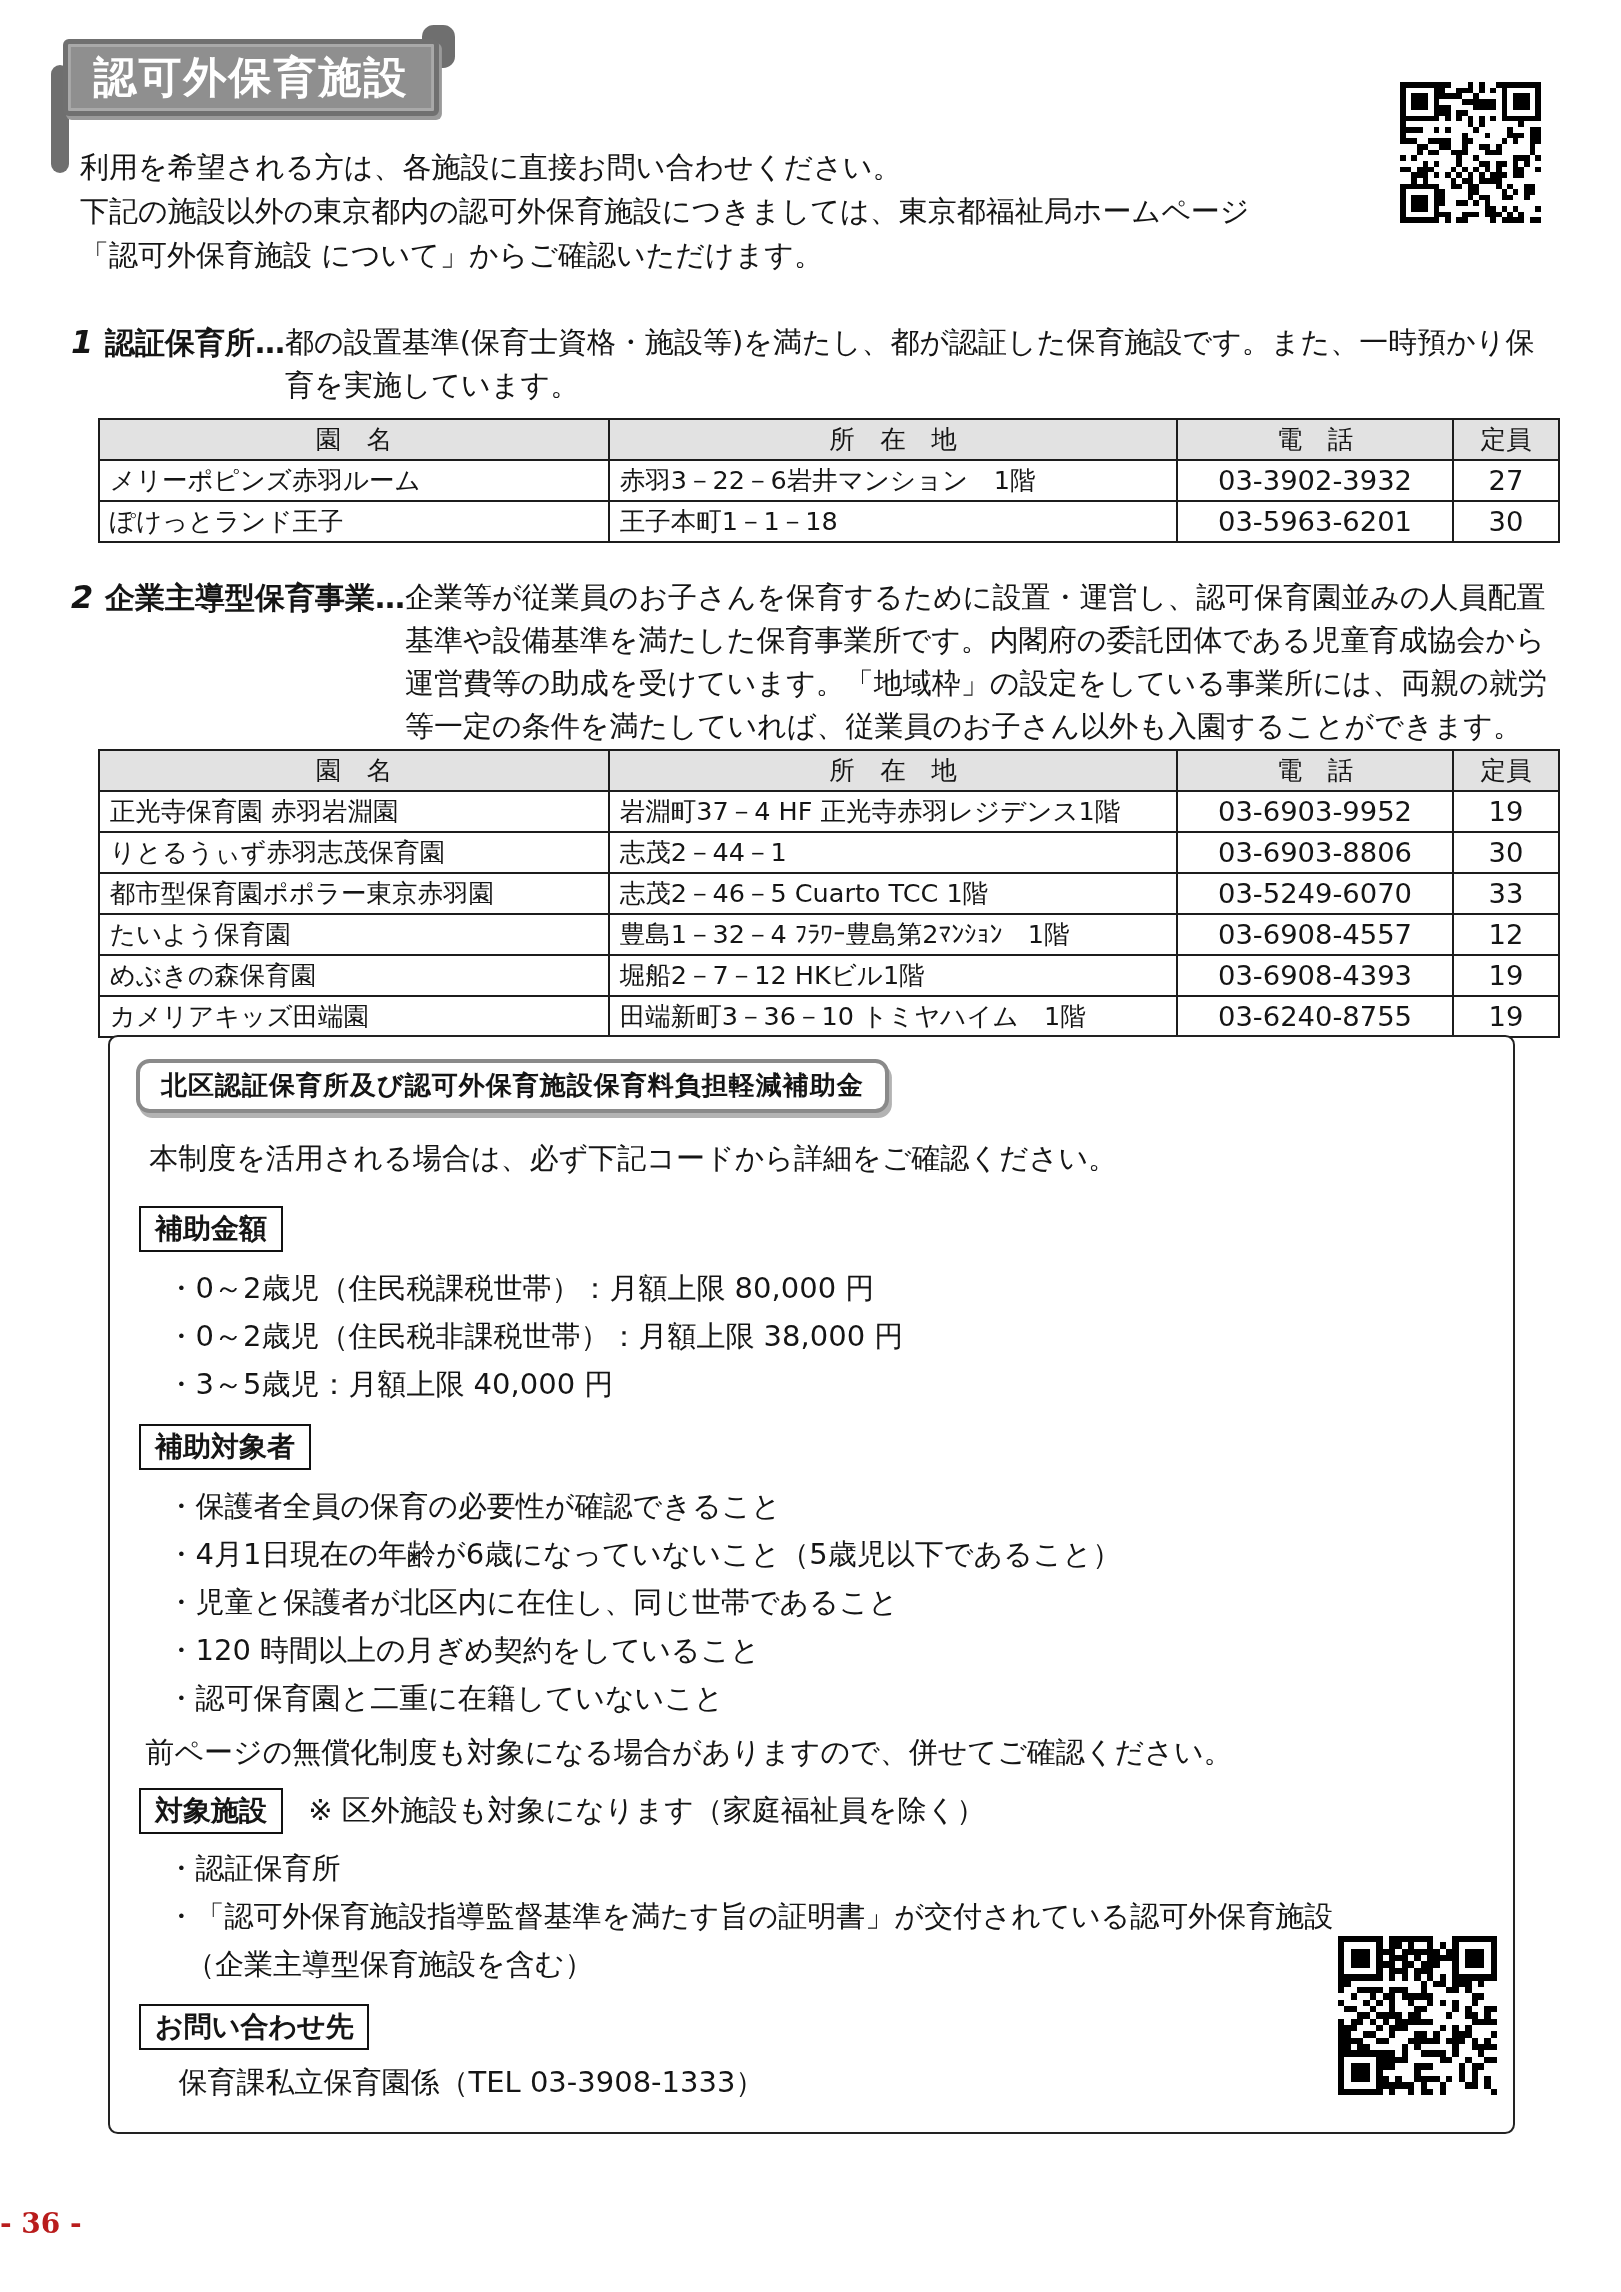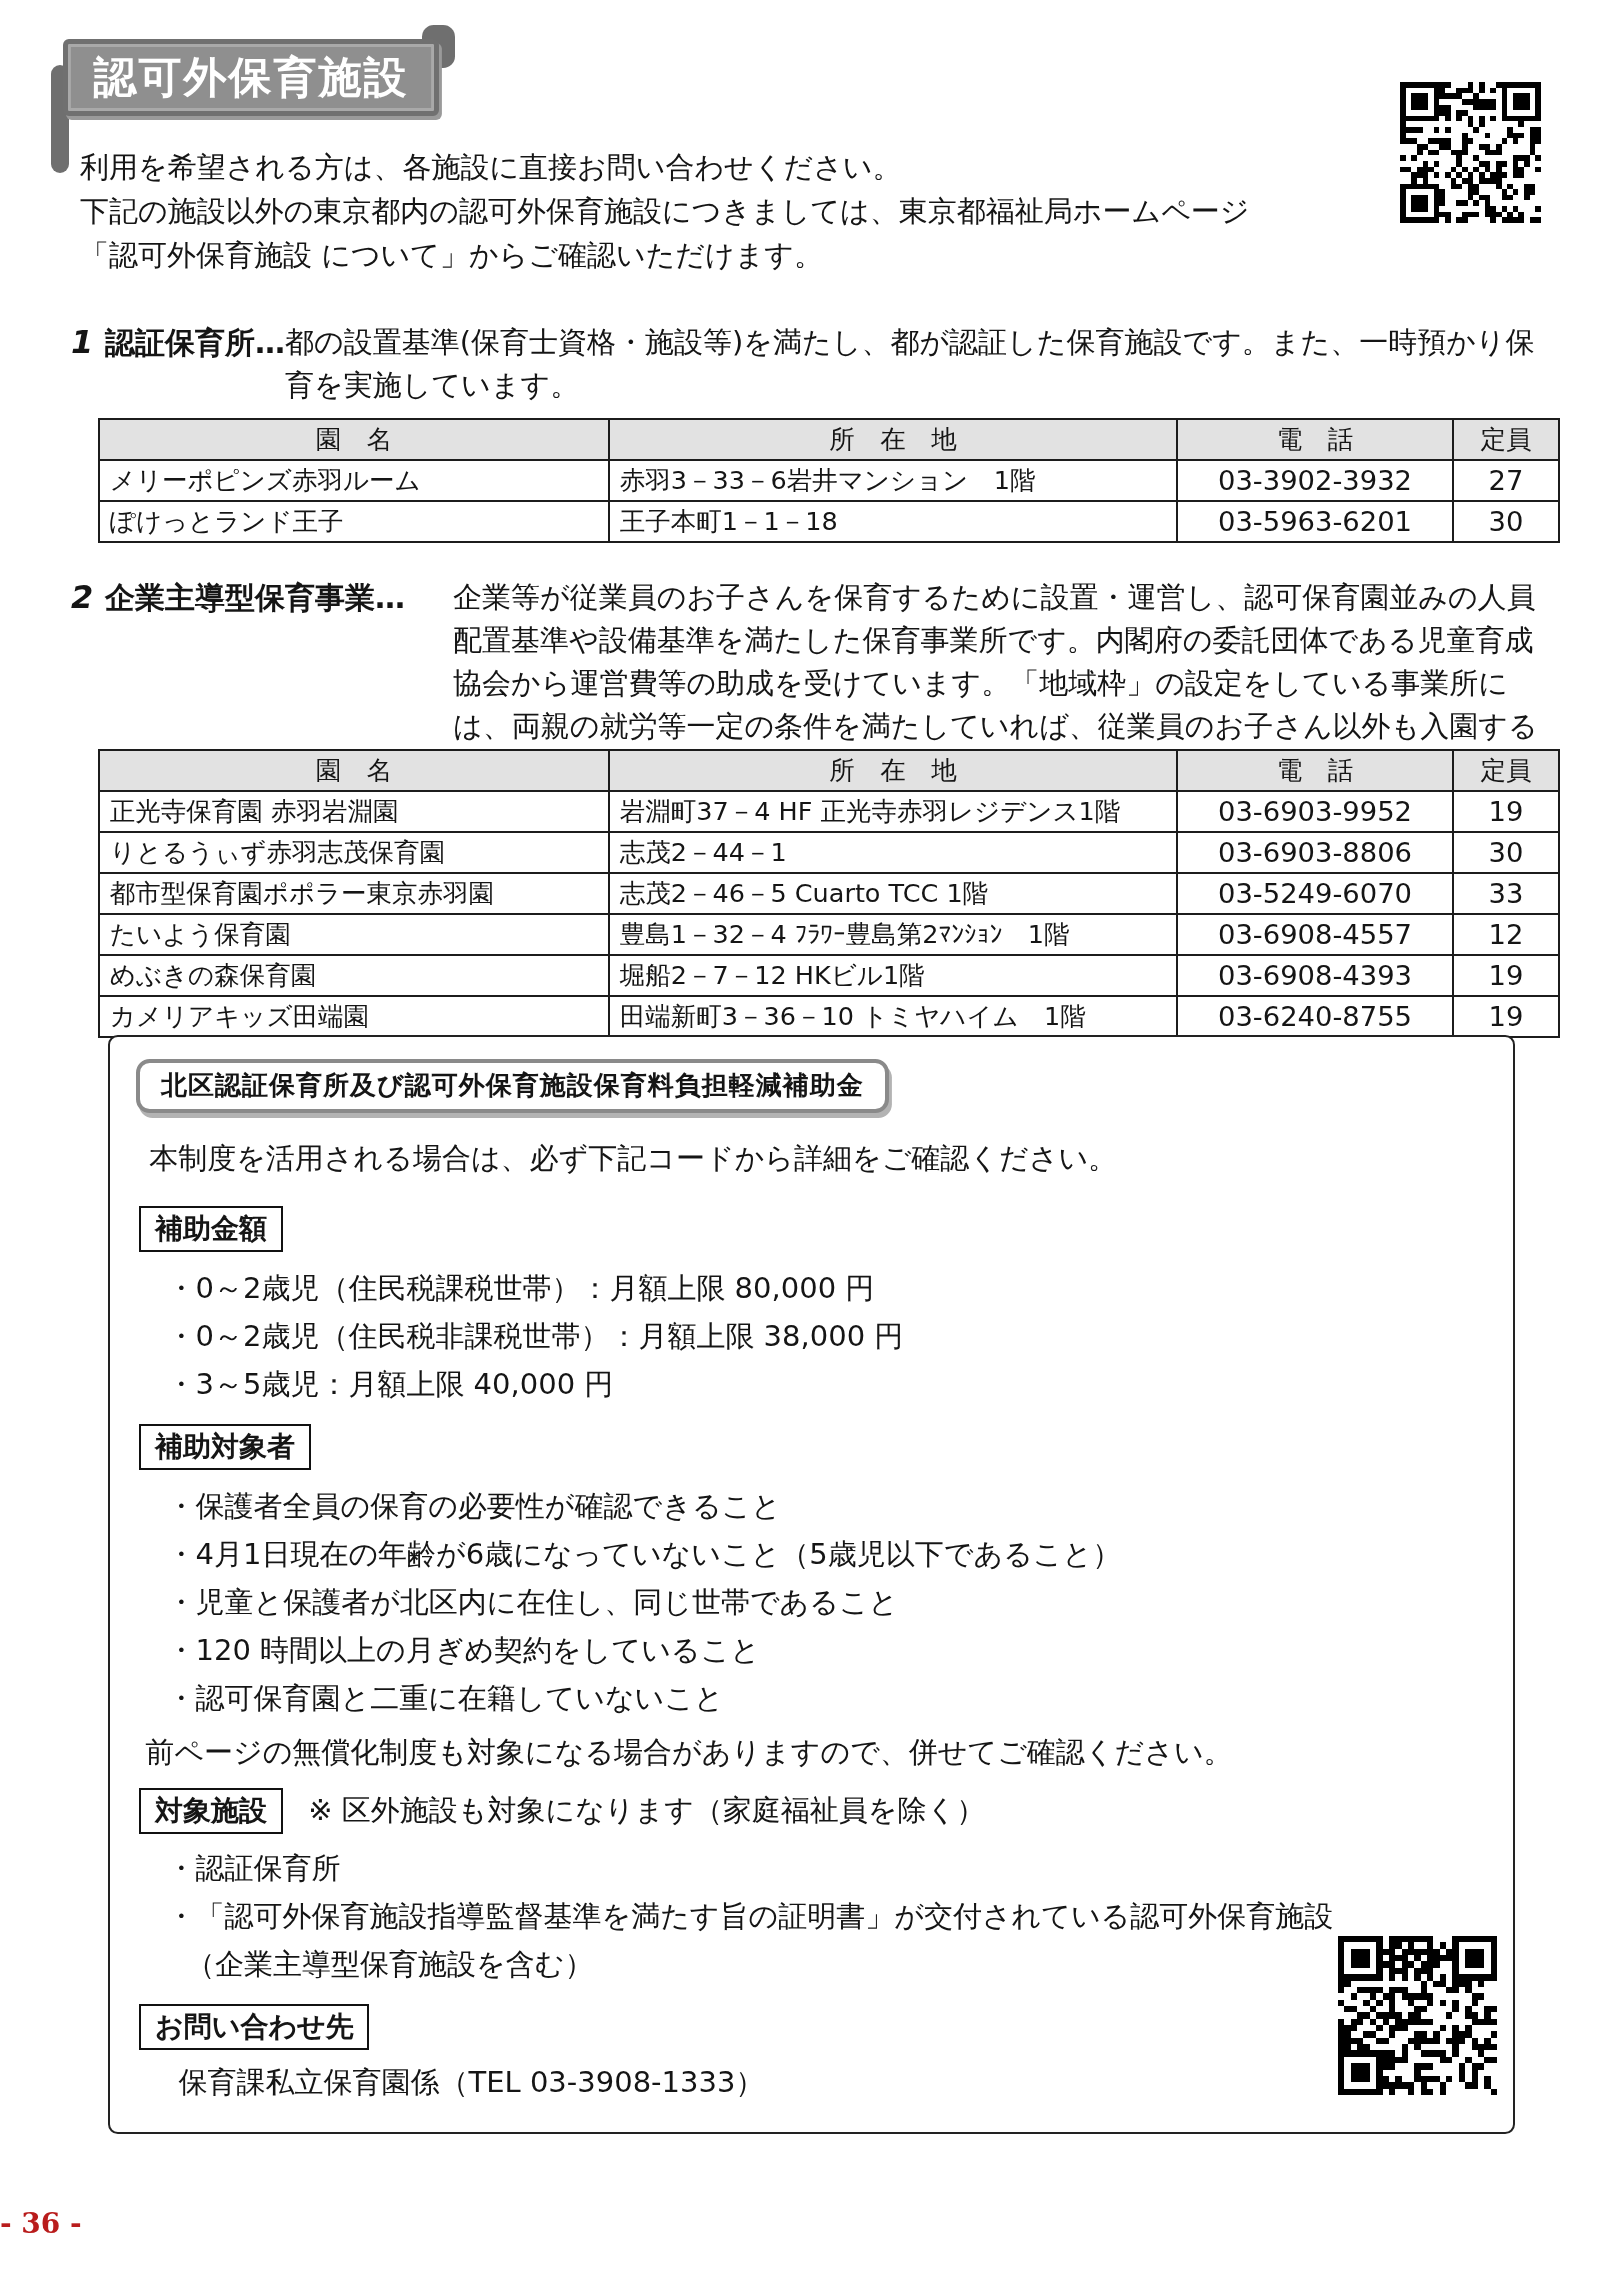--- a/index.html
+++ b/index.html
@@ -21,21 +21,21 @@
   .qr svg{display:block;width:100%;height:100%;}
   .qr-top{left:1400px;top:82px;width:141px;height:141px;}
   .qr-bottom{right:15.7px;bottom:37px;width:159px;height:159px;}
 
   
   .section{position:absolute;display:flex;align-items:flex-start;left:71px;width:1490px;}
   .sec-label{font-weight:bold;white-space:nowrap;font-size:30px;line-height:43px;}
   .sec-num{font-style:italic;font-size:32px;margin-right:11.8px;}
   .sec-body{font-size:29px;line-height:43px;flex:1;}
   .section-1{top:321px;}
-  .section-2{top:576px;gap:48px;}
+  .section-2{top:576px;}
 
   
   .fac-table{position:absolute;left:98px;width:1460px;border-collapse:collapse;table-layout:fixed;
              font-size:25.5px;}
   .table-1{top:418px;}
   .table-2{top:749px;}
   .fac-table th,.fac-table td{border:2px solid #1c1c1c;padding:2px 9.8px;white-space:nowrap;overflow:hidden;}
   .fac-table th{background:#e2e2e2;font-weight:normal;text-align:center;height:35px;}
   .fac-table td{height:35px;}
   .fac-table td.c-name,.fac-table td.c-addr{text-align:left;}
@@ -391,21 +391,21 @@
       </colgroup>
     <tbody>
         <tr>
       <th>園　名</th>
       <th>所　在　地</th>
       <th>電　話</th>
       <th>定員</th>
     </tr>
     <tr>
       <td class="c-name">メリーポピンズ赤羽ルーム</td>
-      <td class="c-addr">赤羽3－33－6岩井マンション　1階</td>
+      <td class="c-addr">赤羽3－22－6岩井マンション　1階</td>
       <td class="c-tel">03-3902-3932</td>
       <td class="c-cap">27</td>
     </tr>
     <tr>
       <td class="c-name">ぽけっとランド王子</td>
       <td class="c-addr">王子本町1－1－18</td>
       <td class="c-tel">03-5963-6201</td>
       <td class="c-cap">30</td>
     </tr>
   </tbody>

